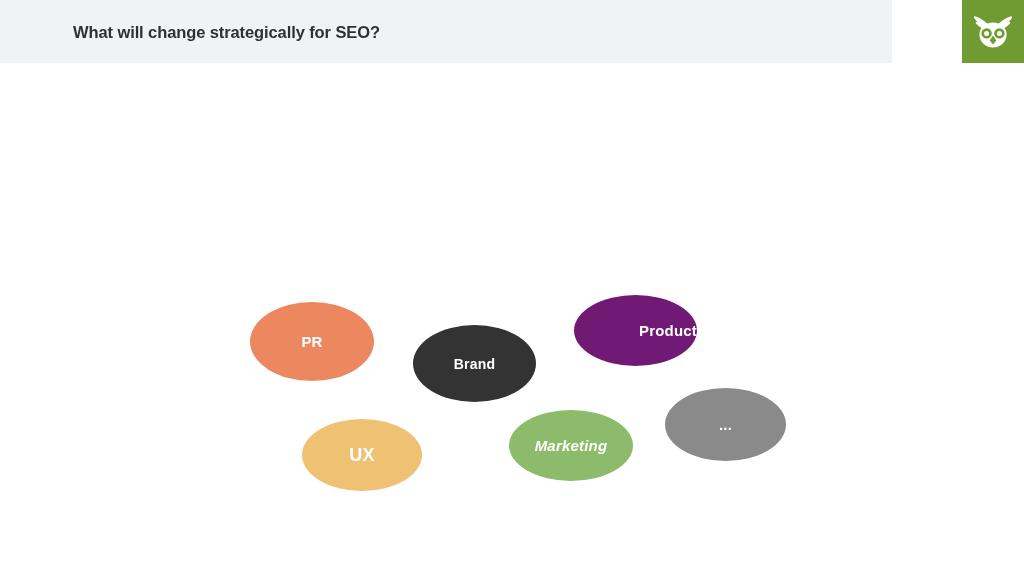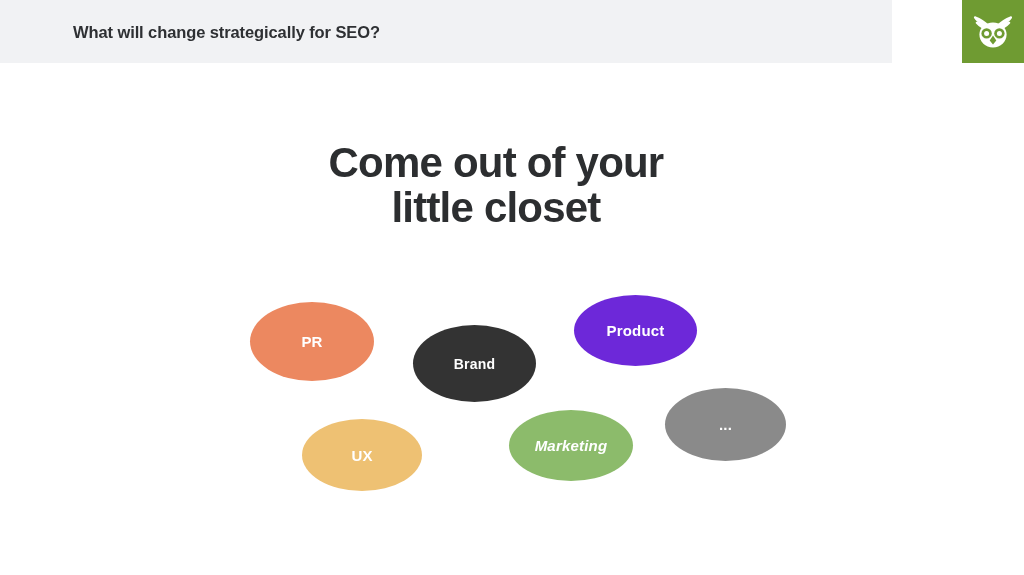--- a/index.html
+++ b/index.html
@@ -87,23 +87,23 @@
     justify-content: center;
     color: #ffffff;
     font-weight: bold;
     letter-spacing: 0.2px;
     user-select: none;
   }
   .bubble-label { display: block; }
 
   .bubble.pr        { left: 250px; top: 239px; width: 124px; height: 79px;  background: #ec8860; font-size: 15px; text-align: center; }
   .bubble.brand     { left: 413px; top: 262px; width: 123px; height: 77px;  background: #333333; font-size: 14px; }
-  .bubble.product   { left: 574px; top: 232px; width: 123px; height: 71px;  background: #6d28d9; font-size: 15px; }
+  .bubble.product   { left: 574px; top: 232px; width: 123px; height: 71px;  background: #701a75; font-size: 15px; justify-content: flex-end; }
   .bubble.dots      { left: 665px; top: 325px; width: 121px; height: 73px;  background: #8a8a8a; font-size: 15px; }
-  .bubble.ux        { left: 302px; top: 356px; width: 120px; height: 72px;  background: #eec173; font-size: 15px; }
+  .bubble.ux        { left: 302px; top: 356px; width: 120px; height: 72px;  background: #eec173; font-size: 18px; }
   .bubble.marketing { left: 509px; top: 347px; width: 124px; height: 71px;  background: #8cbb6b; font-size: 15px; font-style: italic; }
 </style>
 </head>
 <body>
 
 <div id="header-bar">
   <div id="header-title">What will change strategically for SEO?</div>
 
   <div id="logo-tile">
     <span>
@@ -130,24 +130,20 @@
         <circle cx="26.4" cy="19.4" r="2.5" fill="#ffffff"></circle>
 
         <path d="M20 21.6 L23.3 26.6 L20 30.6 L16.7 26.6 Z" fill="#6f9b32"></path>
       </svg>
     </span>
   </div>
 </div>
 
 <div id="slide-body">
 
-  <div id="slide-heading">
-    <span class="heading-line">Come out of your</span>
-    <span class="heading-line">little closet</span>
-  </div>
 
   <div id="bubble-cluster">
 
     <div class="bubble pr">
       <span class="bubble-label">PR</span>
     </div>
 
     <div class="bubble brand">
       <span class="bubble-label">Brand</span>
     </div>

